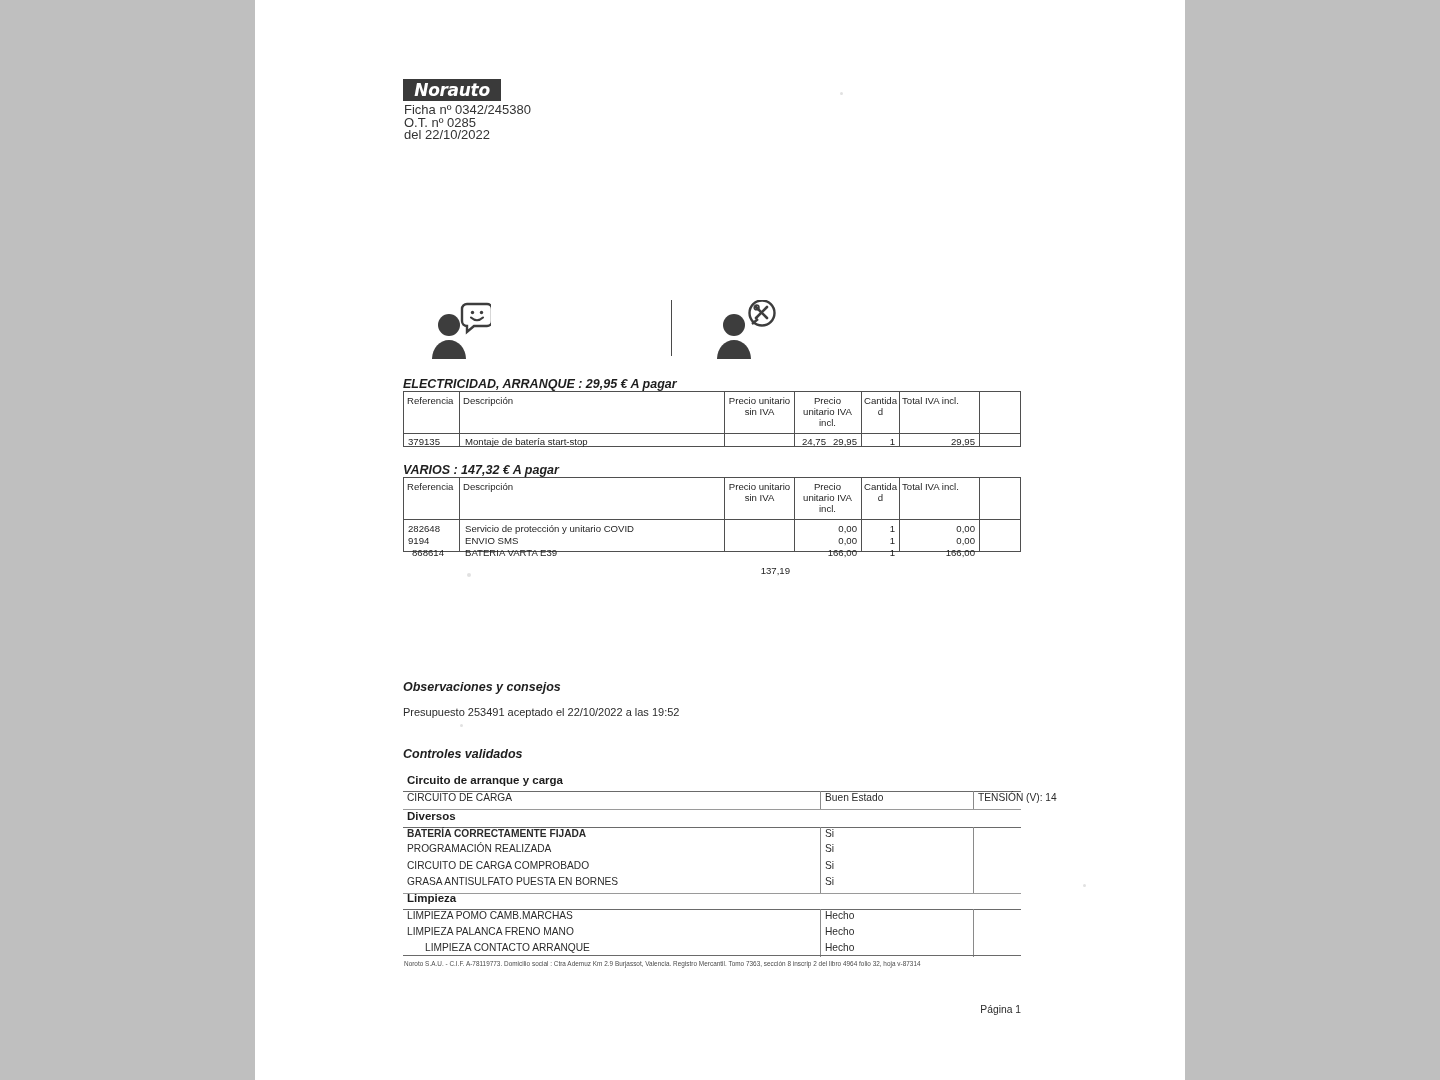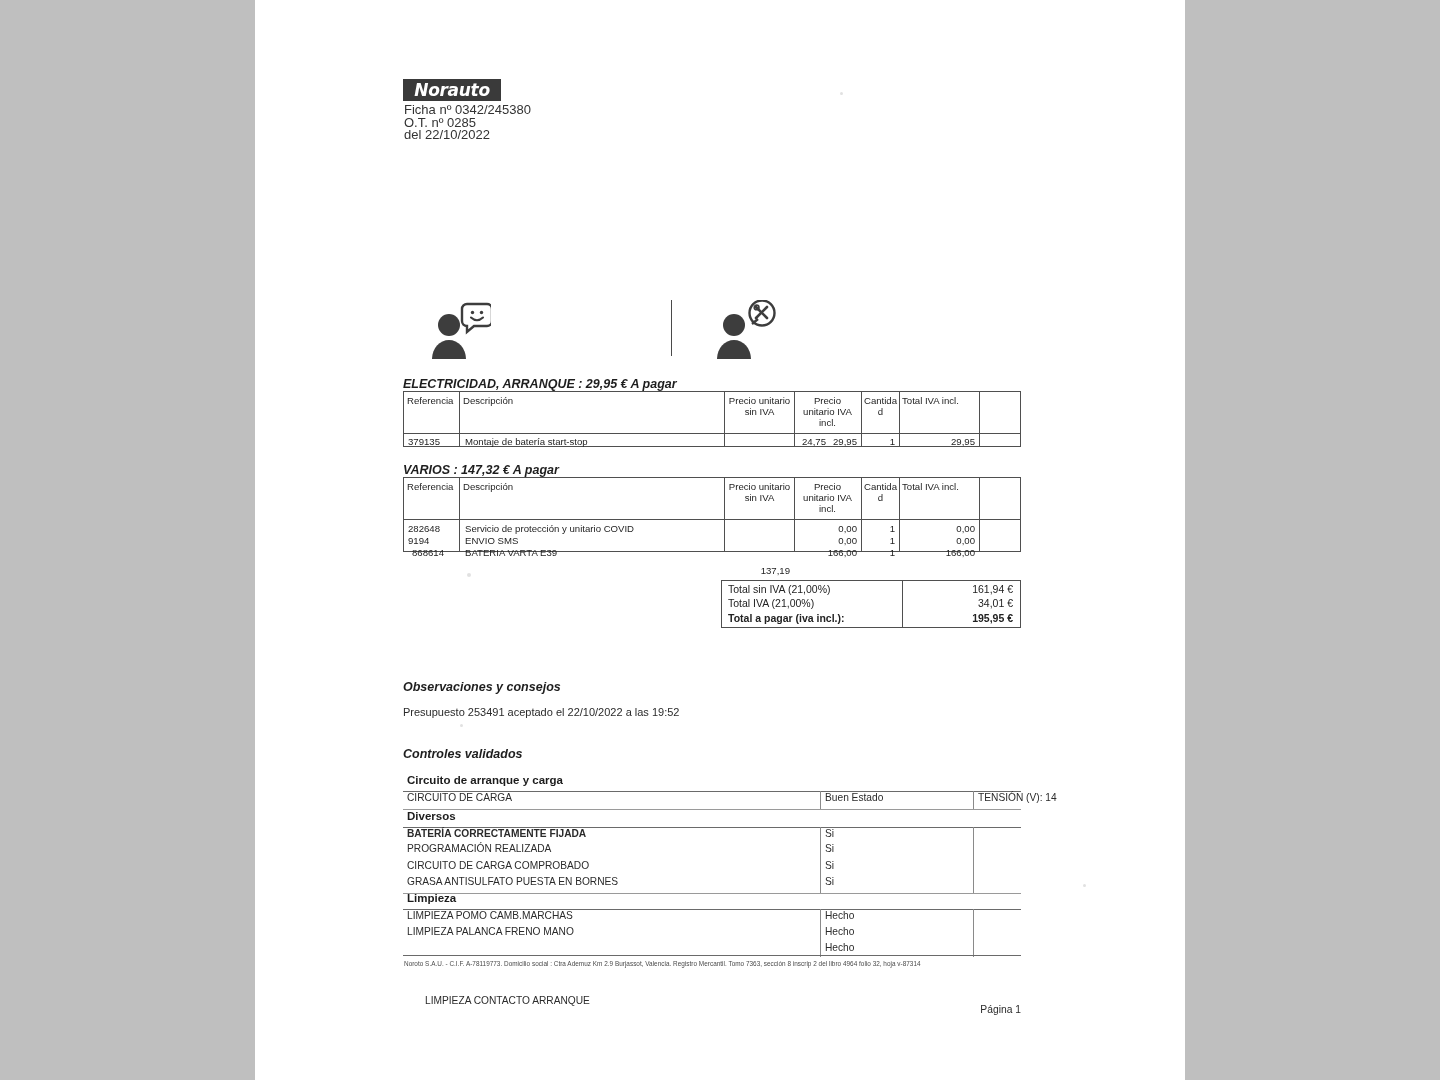--- a/index.html
+++ b/index.html
@@ -388,32 +388,20 @@
       <div>
         <div class="cellv" style="left:8px;  top:69px;">868614</div>
         <div class="cellv" style="left:61px; top:69px;">BATERIA VARTA E39</div>
         <div class="cellv r" style="left:320px; top:69px; width:66px;margin-top:18px;">137,19</div>
         <div class="cellv r" style="left:390px; top:69px; width:63px;">166,00</div>
         <div class="cellv r" style="left:457px; top:69px; width:34px;">1</div>
         <div class="cellv r" style="left:495px; top:69px; width:76px;">166,00</div>
       </div>
     </div>
 
-    <div class="totbox">
-      <div class="tdiv"></div>
-
-      <div class="totlbl" style="top:2px;">Total sin IVA (21,00%)</div>
-      <div class="totval" style="top:2px;">161,94 €</div>
-
-      <div class="totlbl" style="top:16px;">Total IVA (21,00%)</div>
-      <div class="totval" style="top:16px;">34,01 €</div>
-
-      <div class="totlbl bold" style="top:31px;">Total a pagar (iva incl.):</div>
-      <div class="totval bold" style="top:31px;">195,95 €</div>
-    </div>
 
     <div class="h-italic" style="top:680px;">Observaciones y consejos</div>
     <div class="obs-line" style="top:706px;">Presupuesto 253491 aceptado el 22/10/2022 a las 19:52</div>
 
     <div class="h-italic" style="top:747px;">Controles validados</div>
 
     <div class="grp-title" style="top:774px;">Circuito de arranque y carga</div>
     <div class="ctl-rule" style="top:791px;"></div>
     <div class="ctl-vline" style="left:565px; top:791px; height:18px;"></div>
     <div class="ctl-vline" style="left:718px; top:791px; height:18px;"></div>
@@ -439,21 +427,21 @@
 
     <div class="grp-title" style="top:892px;">Limpieza</div>
     <div class="ctl-rule" style="top:909px;"></div>
     <div class="ctl-vline" style="left:565px; top:909px; height:48px;"></div>
     <div class="ctl-vline" style="left:718px; top:909px; height:48px;"></div>
 
     <div class="ctl-txt" style="left:152px; top:910px;">LIMPIEZA POMO CAMB.MARCHAS</div>
     <div class="ctl-txt" style="left:570px; top:910px;">Hecho</div>
     <div class="ctl-txt" style="left:152px; top:926px;">LIMPIEZA PALANCA FRENO MANO</div>
     <div class="ctl-txt" style="left:570px; top:926px;">Hecho</div>
-    <div class="ctl-txt" style="left:152px; top:995px;padding-left:18px;">LIMPIEZA CONTACTO ARRANQUE</div>
+    <div class="ctl-txt" style="left:152px; top:942px;padding-left:18px;">LIMPIEZA CONTACTO ARRANQUE</div>
     <div class="ctl-txt" style="left:570px; top:942px;">Hecho</div>
 
     <div class="footer-rule"></div>
     <div class="footer-legal">Noroto S.A.U. - C.I.F. A-78119773. Domicilio social : Ctra Ademuz Km 2.9 Burjassot, Valencia. Registro Mercantil. Tomo 7363, sección 8 inscrip 2 del libro 4964 folio 32, hoja v-87314</div>
     <div class="pagenum">Página 1</div>
 
     <div class="speck" style="left:585px; top:92px;  width:3px; height:3px;"></div>
     <div class="speck" style="left:212px; top:573px; width:4px; height:4px;"></div>
     <div class="speck" style="left:205px; top:724px; width:3px; height:3px;"></div>
     <div class="speck" style="left:828px; top:884px; width:3px; height:3px;"></div>

